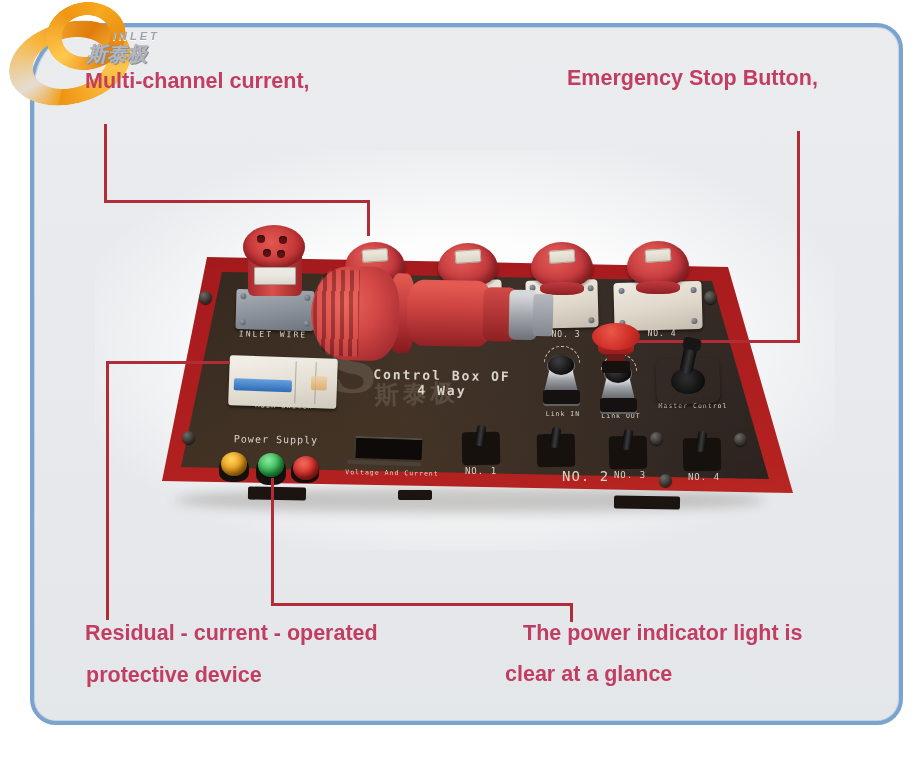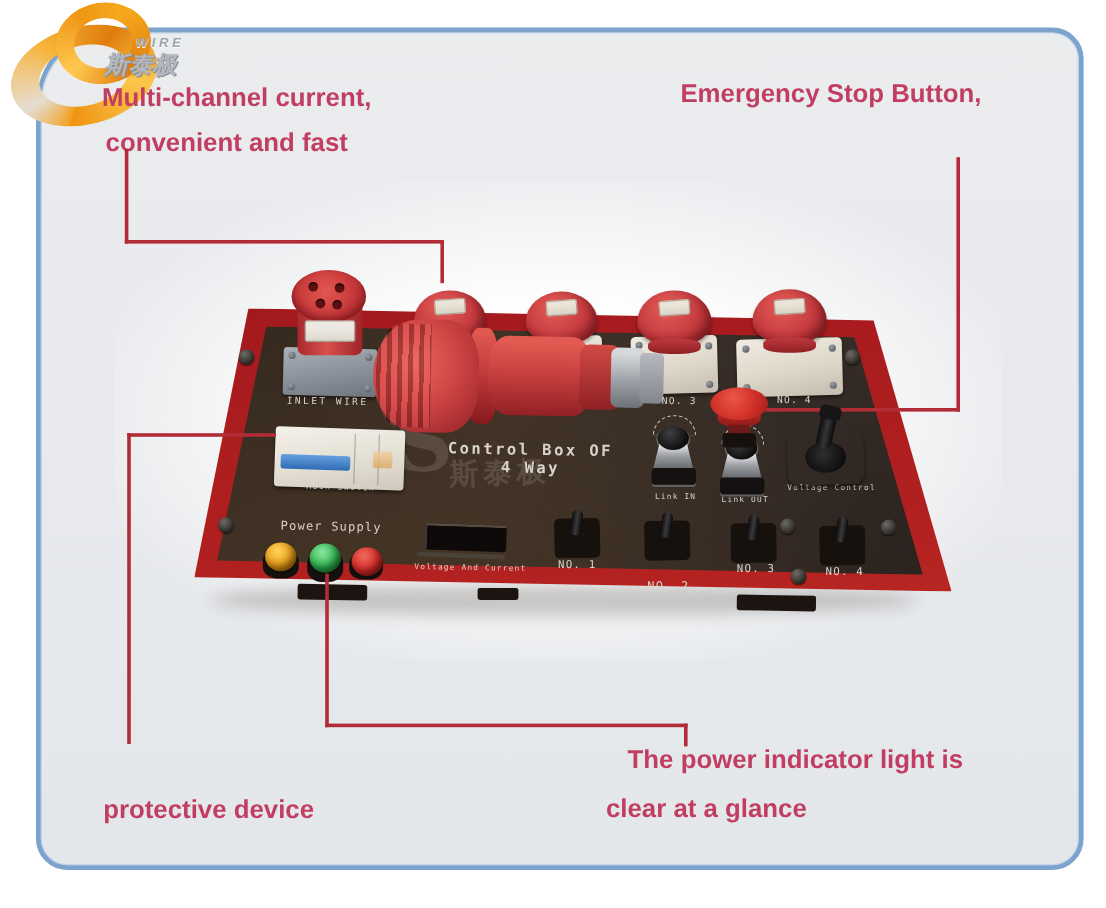--- a/index.html
+++ b/index.html
@@ -156,26 +156,26 @@
 </head>
 <body>
 
 <div class="stage">
 
   <div class="card"></div>
   <div class="photo-bg"></div>
 
   <div class="ring ring1"></div>
   <div class="ring ring2"></div>
-  <div class="logo-en">WIRE</div>
+  <div class="logo-en">INLET</div>
   <div class="logo-cn">斯泰极</div>
 
   <div class="callout" style="left:85px;top:69px;">Multi-channel current,</div>
-  <div class="callout" style="left:88px;top:107px;">convenient and fast</div>
   <div class="callout" style="left:567px;top:66px;">Emergency Stop Button,</div>
+  <div class="callout" style="left:85px;top:621px;">Residual - current - operated</div>
   <div class="callout" style="left:523px;top:621px;">The power indicator light is</div>
   <div class="callout" style="left:86px;top:663px;">protective device</div>
   <div class="callout" style="left:505px;top:662px;">clear at a glance</div>
 
   <div class="box-shadow"></div>
   <div class="frame"></div>
   <div class="panel"></div>
   <div class="latch" style="left:248px;top:487px;width:58px;height:13px;transform:rotate(1deg);"></div>
   <div class="latch" style="left:614px;top:496px;width:66px;height:13px;transform:rotate(1deg);"></div>
   <div class="latch" style="left:398px;top:490px;width:34px;height:10px;"></div>
@@ -314,25 +314,25 @@
   </div>
 
   <div class="lbl" style="left:231px;top:330px;width:84px;font-size:8px;transform:rotate(1deg);letter-spacing:2px;">INLET WIRE</div>
   <div class="lbl" style="left:244px;top:402px;width:80px;font-size:7px;transform:rotate(1.5deg);">Main Switch</div>
   <div class="lbl" style="left:372px;top:368px;width:140px;font-size:13px;font-weight:bold;letter-spacing:2px;transform:rotate(1deg);">Control Box OF</div>
   <div class="lbl" style="left:372px;top:383px;width:140px;font-size:13px;font-weight:bold;letter-spacing:2px;transform:rotate(1deg);">4 Way</div>
   <div class="lbl" style="left:546px;top:330px;width:40px;font-size:8px;">NO. 3</div>
   <div class="lbl" style="left:642px;top:329px;width:40px;font-size:8px;">NO. 4</div>
   <div class="lbl" style="left:540px;top:410px;width:46px;font-size:6.5px;">Link IN</div>
   <div class="lbl" style="left:597px;top:412px;width:48px;font-size:6.5px;">Link OUT</div>
-  <div class="lbl" style="left:653px;top:402px;width:80px;font-size:6.5px;">Voltage Control</div>
+  <div class="lbl" style="left:653px;top:402px;width:80px;font-size:6.5px;">Master Control</div>
   <div class="lbl" style="left:226px;top:434px;width:100px;font-size:10px;transform:rotate(1deg);">Power Supply</div>
   <div class="lbl" style="left:344px;top:469px;width:96px;font-size:6.5px;transform:rotate(1deg);">Voltage And Current</div>
   <div class="lbl" style="left:461px;top:466px;width:40px;font-size:9px;">NO. 1</div>
-  <div class="lbl" style="left:537px;top:468px;width:40px;font-size:10px;margin-top:16px;">NO. 2</div>
+  <div class="lbl" style="left:562px;top:468px;width:40px;font-size:14px;">NO. 2</div>
   <div class="lbl" style="left:610px;top:470px;width:40px;font-size:9px;">NO. 3</div>
   <div class="lbl" style="left:684px;top:472px;width:40px;font-size:9px;">NO. 4</div>
 
   <div class="line" style="left:104px;top:124px;width:3px;height:79px;"></div>
   <div class="line" style="left:104px;top:200px;width:266px;height:3px;"></div>
   <div class="line" style="left:367px;top:200px;width:3px;height:36px;"></div>
   <div class="line" style="left:797px;top:131px;width:3px;height:212px;"></div>
   <div class="line" style="left:637px;top:340px;width:163px;height:3px;"></div>
   <div class="line" style="left:106px;top:361px;width:124px;height:3px;"></div>
   <div class="line" style="left:106px;top:361px;width:3px;height:259px;"></div>

